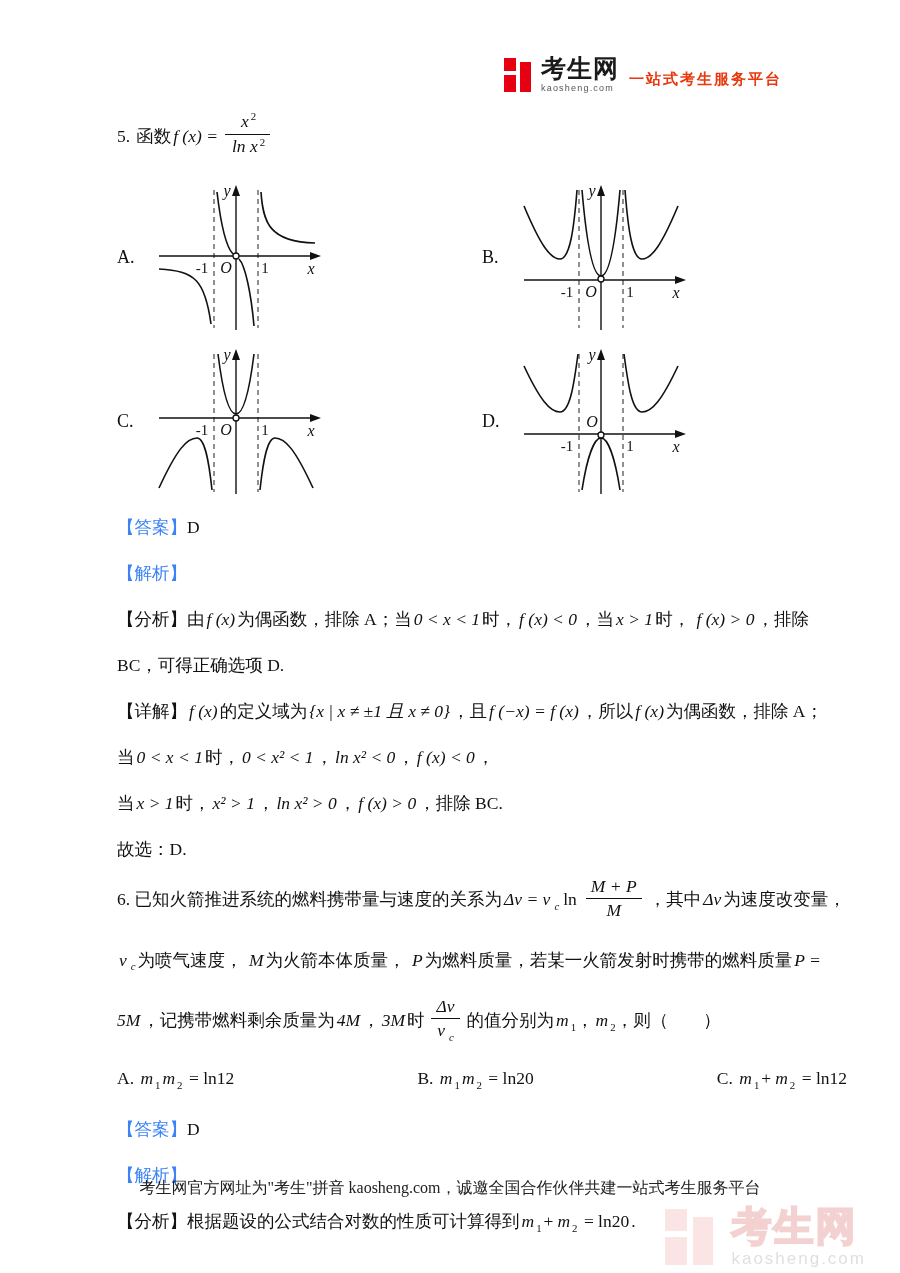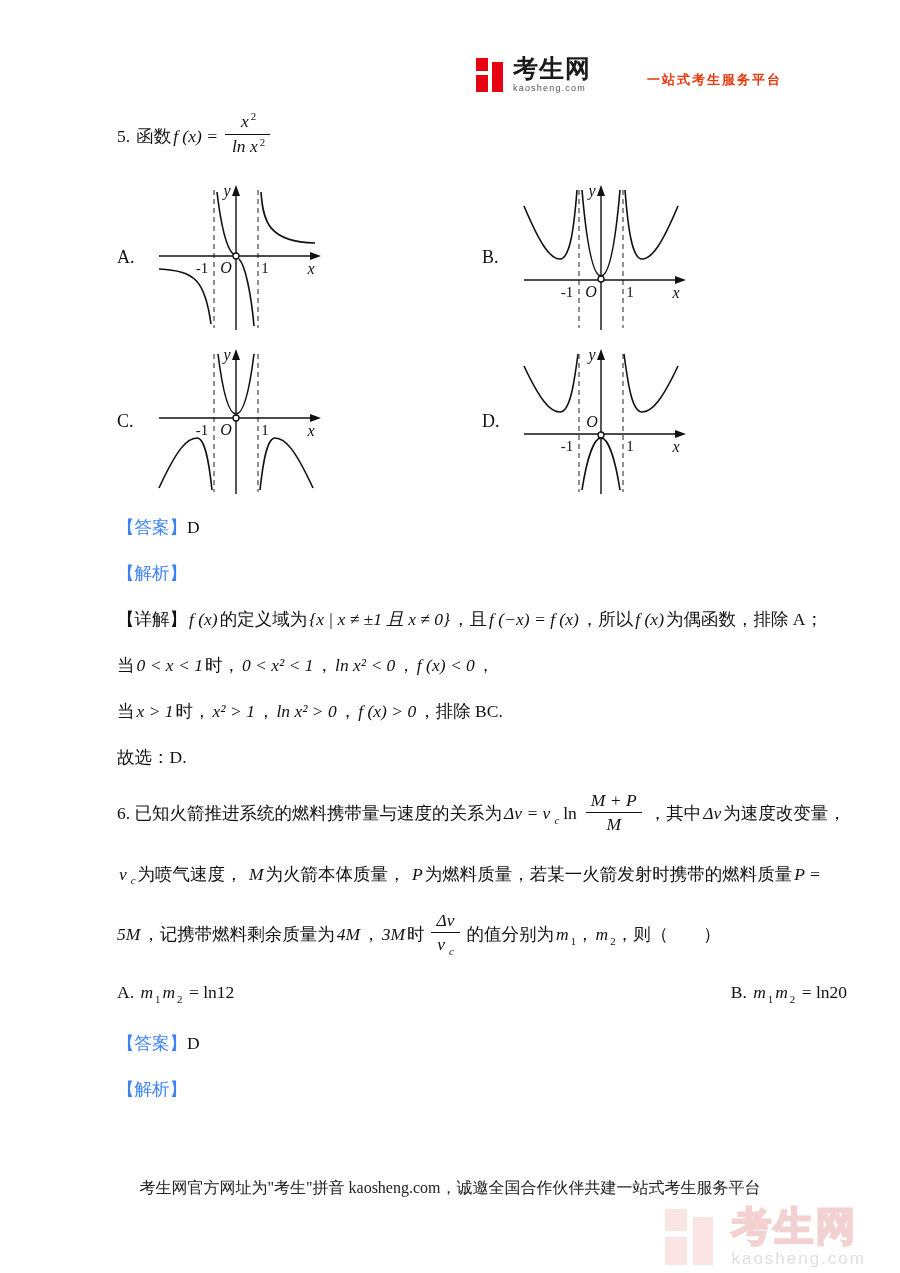--- a/index.html
+++ b/index.html
@@ -12,21 +12,21 @@
   }
   
   .logo { position:absolute; top:56px; right:86px; display:flex; align-items:center; }
   .logo-icon { position:relative; width:30px; height:34px; margin-right:7px; }
   .logo-icon .b1 { position:absolute; left:0; top:0; width:12px; height:13px; background:#e60012; }
   .logo-icon .b2 { position:absolute; left:0; top:17px; width:12px; height:17px; background:#e60012; }
   .logo-icon .b3 { position:absolute; left:16px; top:4px; width:11px; height:30px; background:#e60012; }
   .logo-brand { display:flex; flex-direction:column; line-height:1; margin-right:10px; }
   .logo-brand .cn { font-size:25px; font-weight:bold; color:#1a1a1a; font-family:"Liberation Sans",sans-serif; letter-spacing:1px; }
   .logo-brand .en { font-size:9px; color:#555; letter-spacing:1.2px; margin-top:3px; font-family:"Liberation Sans",sans-serif; }
-  .logo-tagline { font-size:13px; font-weight:bold; color:#e8380d; letter-spacing:2px; font-family:"Liberation Sans",sans-serif; padding-top:10px;margin-left:46px; }
+  .logo-tagline { font-size:15px; font-weight:bold; color:#e8380d; letter-spacing:2px; font-family:"Liberation Sans",sans-serif; padding-top:10px; }
   
   .content { position:absolute; left:85px; top:104px; width:736px; font-size:17.5px; }
   .math  { font-family:"Liberation Serif","DejaVu Serif",serif; font-style:italic; margin:0 2px; }
   .mathup{ font-family:"Liberation Serif","DejaVu Serif",serif; font-style:normal; margin:0 2px; }
   sub { font-size:0.62em; }
   sup { font-size:0.62em; }
   .blue { color:#3b82f6; }
   .line { line-height:46px; }
   .para { line-height:46px; text-align:left; }
   
@@ -37,21 +37,21 @@
   .q5-stem { display:flex; align-items:center; height:64px; }
   .q5-stem .gap { width:6px; }
   
   .graph-row { display:flex; margin-top:14px; }
   .graph-cell { display:flex; align-items:center; width:365px; }
   .graph-cell .opt-label { font-size:18px; width:34px; }
   svg.graph { display:block; }
   svg.graph text { font-family:"Liberation Serif","DejaVu Serif",serif; font-size:15px; fill:#111; }
   svg.graph text.it { font-style:italic; font-size:16px; }
   
-  .q6-stem { line-height:54px; margin-top:6px; }
+  .q6-stem { line-height:54px; }
   .options-row { display:flex; justify-content:space-between; line-height:44px; margin-top:2px; padding-right:4px;text-align:right; }
   
   .footer { position:absolute; left:0; bottom:74px; width:100%; text-align:center; font-size:16px; color:#222; }
   
   .watermark { position:absolute; right:2px; bottom:6px; display:flex; align-items:center; opacity:0.95; }
   .wm-icon { position:relative; width:56px; height:56px; margin-right:10px; }
   .wm-icon .b1 { position:absolute; left:0; top:0; width:22px; height:22px; background:#fbe3e3; }
   .wm-icon .b2 { position:absolute; left:0; top:28px; width:22px; height:28px; background:#fbe3e3; }
   .wm-icon .b3 { position:absolute; left:28px; top:8px; width:20px; height:48px; background:#fbe3e3; }
   .wm-text { display:flex; flex-direction:column; line-height:1; }
@@ -175,46 +175,49 @@
         </svg>
       </div>
     </div>
 
     <div class="line" style="margin-top:8px;">
       <span class="blue">【答案】</span><span>D</span>
     </div>
     <div class="line">
       <span class="blue">【解析】</span>
     </div>
+    <div class="para"><span>【分析】由</span><span class="math">f (x)</span><span>为偶函数，排除 A；当</span><span class="math">0 &lt; x &lt; 1</span><span>时，</span><span class="math">f (x) &lt; 0</span><span>，当</span><span class="math">x &gt; 1</span><span>时， </span><span class="math">f (x) &gt; 0</span><span>，排除 BC，可得正确选项 D.</span></div>
     <div class="para"><span>【详解】</span><span class="math">f (x)</span><span>的定义域为</span><span class="math">{x | x ≠ ±1 且 x ≠ 0}</span><span>，且</span><span class="math">f (−x) = f (x)</span><span>，所以</span><span class="math">f (x)</span><span>为偶函数，排除 A；</span></div>
     <div class="para"><span>当</span><span class="math">0 &lt; x &lt; 1</span><span>时，</span><span class="math">0 &lt; x² &lt; 1</span><span>，</span><span class="math">ln x² &lt; 0</span><span>，</span><span class="math">f (x) &lt; 0</span><span>，</span></div>
     <div class="para"><span>当</span><span class="math">x &gt; 1</span><span>时，</span><span class="math">x² &gt; 1</span><span>，</span><span class="math">ln x² &gt; 0</span><span>，</span><span class="math">f (x) &gt; 0</span><span>，排除 BC.</span></div>
     <div class="para"><span>故选：D.</span></div>
 
     <div class="q6-stem">
       <span><span>6. 已知火箭推进系统的燃料携带量与速度的关系为</span><span class="math">Δv = v</span><sub class="math">c</sub><span class="mathup">ln</span></span><span class="frac">
           <span class="num math">M + P</span>
           <span class="den math">M</span>
         </span><span><span>，其中</span><span class="math">Δv</span><span>为速度改变量， </span><span class="math">v</span><sub class="math">c</sub><span>为喷气速度， </span><span class="math">M</span><span>为火箭本体质量， </span><span class="math">P</span><span>为燃料质量，若某一火箭发射时携带的燃料质量</span><span class="math">P = 5M</span><span>，记携带燃料剩余质量为</span><span class="math">4M</span><span>，</span><span class="math">3M</span><span>时</span></span><span class="frac">
           <span class="num math">Δv</span>
           <span class="den"><span class="math">v</span><sub class="math">c</sub></span>
         </span><span><span>的值分别为</span><span class="math">m</span><sub>1</sub><span>，</span><span class="math">m</span><sub>2</sub><span>，则（　　）</span></span>
     </div>
 
     <div class="options-row">
       <span><span>A.  </span><span class="math">m</span><sub>1</sub><span class="math">m</span><sub>2</sub><span class="mathup"> = ln12</span></span>
       <span><span>B.  </span><span class="math">m</span><sub>1</sub><span class="math">m</span><sub>2</sub><span class="mathup"> = ln20</span></span>
+      <span><span>C.  </span><span class="math">m</span><sub>1</sub><span class="mathup">+</span><span class="math">m</span><sub>2</sub><span class="mathup"> = ln12</span></span>
     </div>
 
     <div class="line">
       <span class="blue">【答案】</span><span>D</span>
     </div>
     <div class="line">
       <span class="blue">【解析】</span>
     </div>
+    <div class="para"><span>【分析】根据题设的公式结合对数的性质可计算得到</span><span class="math">m</span><sub>1</sub><span class="mathup">+</span><span class="math">m</span><sub>2</sub><span class="mathup"> = ln20</span><span>.</span></div>
 
   </div>
 
   <div class="footer">考生网官方网址为"考生"拼音 kaosheng.com，诚邀全国合作伙伴共建一站式考生服务平台</div>
 
   <div class="watermark">
     <div class="wm-icon">
       <div class="b1"></div>
         <div class="b2"></div>
         <div class="b3"></div>

